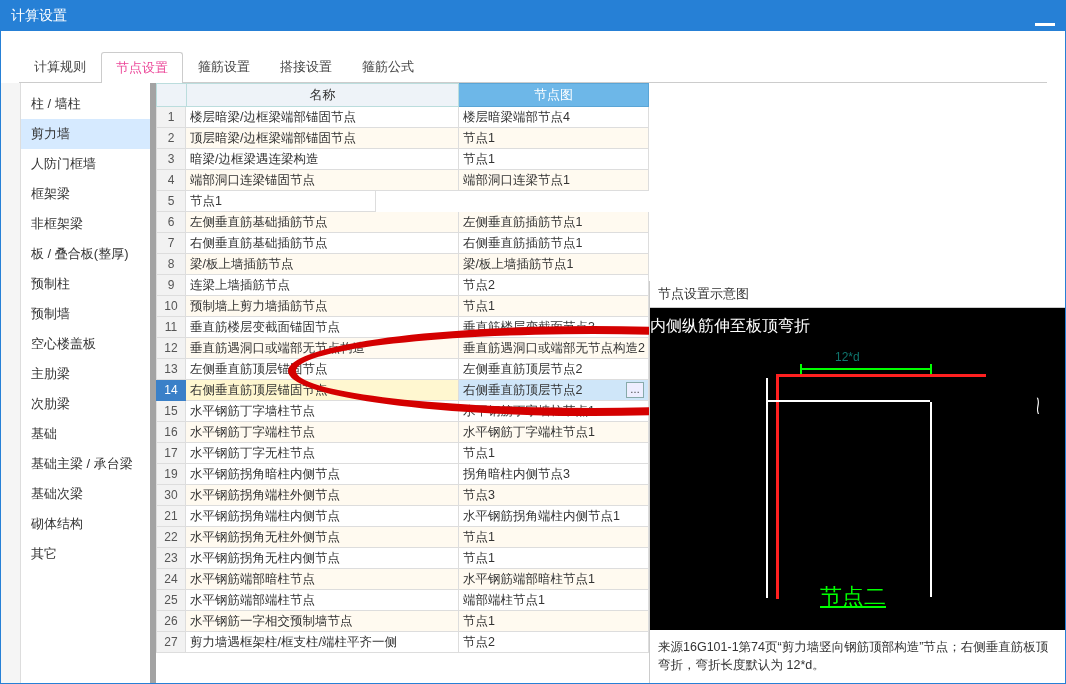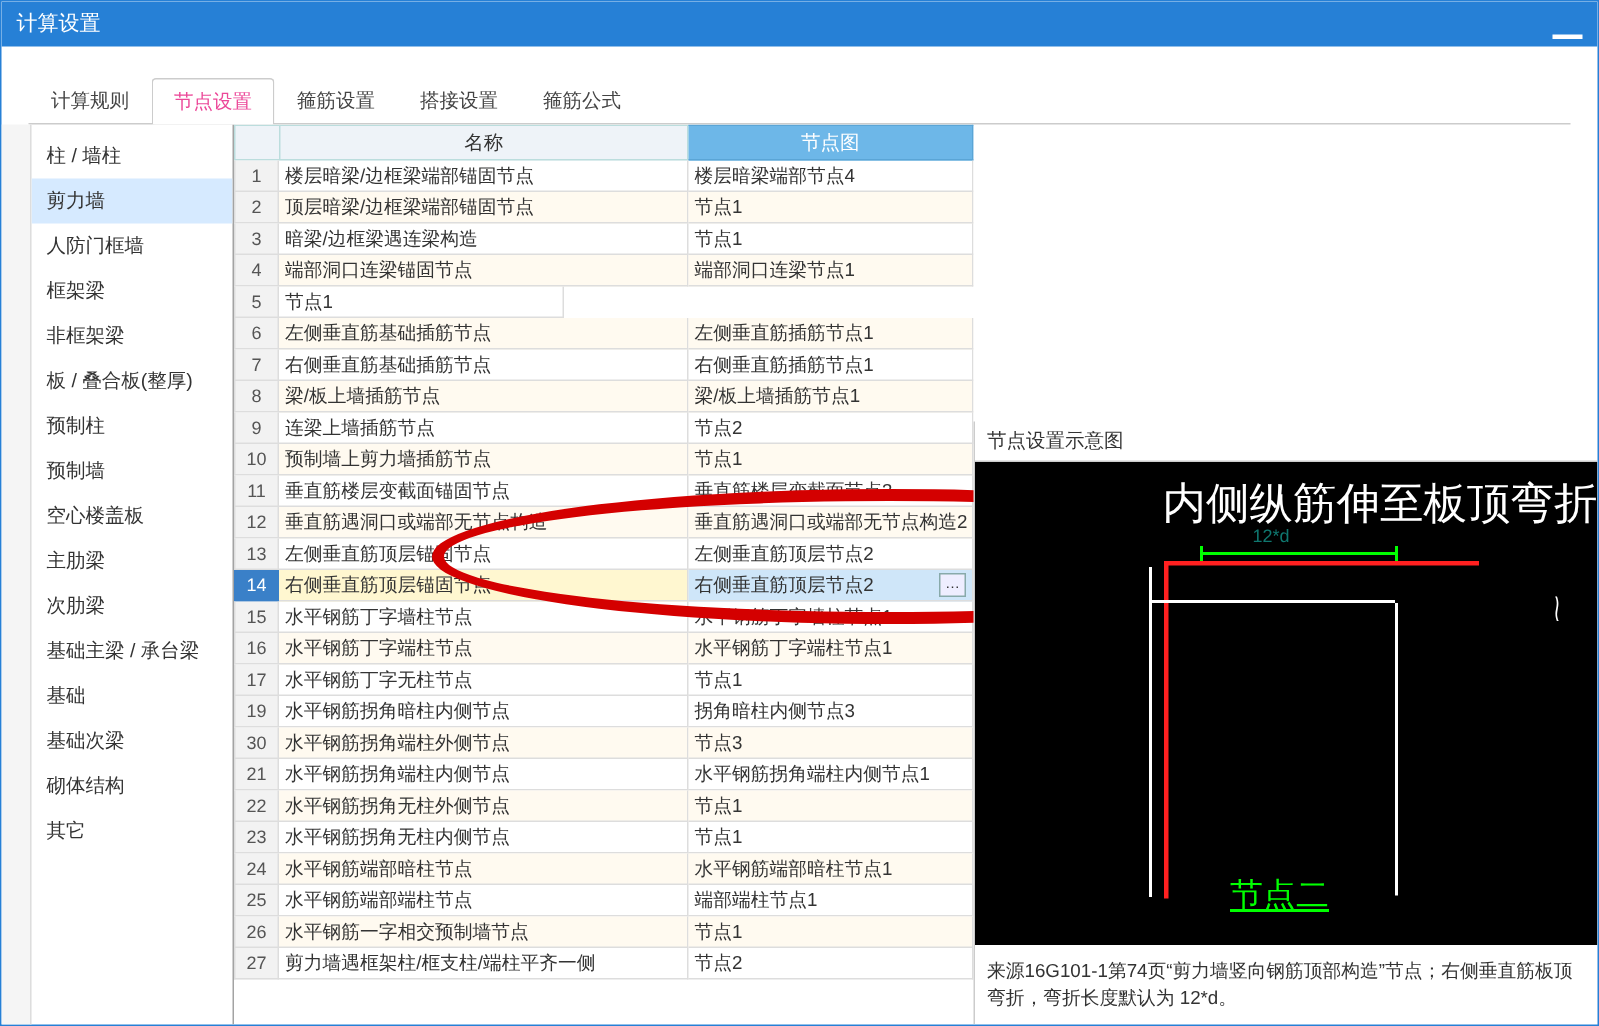--- a/index.html
+++ b/index.html
@@ -12,21 +12,21 @@
 
   .topspace { height: 20px; }
 
   .tabs { display: flex; border-bottom: 1px solid #ccc; margin: 0 18px; }
   .tab { padding: 6px 14px; border: 1px solid transparent; border-bottom: none; cursor: pointer; color: #444; }
   .tab.active { border-color: #ccc; background: #fff; color: #ec4899; border-top-left-radius: 3px; border-top-right-radius: 3px; position: relative; top: 1px; }
 
   .content { display: flex; height: calc(100% - 30px - 20px - 32px); }
   .leftcol { width: 20px; background: #f5f5f5; border-right: 1px solid #ddd; }
 
-  .sidebar { width: 135px; border-right: 1px solid #a3a3a3; padding-top: 6px; overflow: hidden; }
+  .sidebar { width: 135px; border-right: 6px solid #a3a3a3; padding-top: 6px; overflow: hidden; }
   .side-item { padding: 6px 10px; cursor: pointer; white-space: nowrap; }
   .side-item.active { background: #d6eaff; }
 
   .main { flex: 1; display: flex; position: relative; overflow: hidden; }
   .table-wrap { flex: 1; overflow: hidden; position: relative; }
 
   .headrow { display: flex; height: 24px; }
   .headrow .numcol { width: 30px; background: #eef3f8; border: 1px solid #bdd; border-right: none; }
   .headrow .namecol { flex: 1; background: #eef3f8; border: 1px solid #bdd; text-align: center; line-height: 22px; }
   .headrow .diagcol { width: 190px; background: #6db7e8; color: #fff; border: 1px solid #5aa5d6; border-left: none; text-align: center; line-height: 22px; }
@@ -40,21 +40,21 @@
   .row.sel .name { background: #fff7d0; }
   .row.sel .diag { background: #cfe6f9; }
   .row.alt .name, .row.alt .diag { background: #fffaf0; }
   .row.sel .diag .dots-btn { position: absolute; right: 4px; top: 2px; width: 18px; height: 16px; border: 1px solid #8aa; background: #eef; text-align: center; line-height: 13px; font-size: 10px; cursor: pointer; }
 
   .ellipse { position: absolute; left: 132px; top: 243px; width: 610px; height: 90px; border: 8px solid #d40000; border-radius: 50%; pointer-events: none; z-index: 20; }
 
   .preview { width: 416px; border-left: 1px solid #ccc; display: flex; flex-direction: column; margin-top: 198px; }
   .preview-title { padding: 4px 8px; border-bottom: 1px solid #ccc; font-size: 13px; }
   .canvas { flex: 1; background: #000; position: relative; overflow: hidden; height: 320px; }
-  .canvas .htxt { position: absolute; top: 8px; left: 0; right: 0; text-align: right; color: #fff; font-size: 29px; font-family: SimSun, serif; }
+  .canvas .htxt { position: absolute; top: 8px; left: 0; right: 0; text-align: left; color: #fff; font-size: 16px; font-family: SimSun, serif; }
   .canvas .dim { position: absolute; top: 42px; left: 185px; color: #0f766e; font-size: 12px; }
   .canvas .hbar { position: absolute; top: 66px; left: 126px; width: 210px; height: 3px; background: #ff2020; }
   .canvas .vbar { position: absolute; top: 66px; left: 126px; width: 3px; height: 225px; background: #ff2020; }
   .canvas .wline1 { position: absolute; top: 70px; left: 116px; width: 2px; height: 220px; background: #fff; }
   .canvas .wline2 { position: absolute; top: 94px; left: 280px; width: 2px; height: 195px; background: #fff; }
   .canvas .wline-h { position: absolute; top: 92px; left: 116px; width: 164px; height: 2px; background: #fff; }
   .canvas .brk { position: absolute; top: 82px; right: 22px; color: #fff; font-size: 26px; transform: scaleX(0.5); }
   .canvas .lbl { position: absolute; bottom: 18px; left: 170px; color: #00ff00; font-size: 22px; text-decoration: underline; }
   .note { padding: 8px; font-size: 12.5px; line-height: 1.5; color: #333; }
 
@@ -90,22 +90,22 @@
         <div class="side-item active">剪力墙</div>
         <div class="side-item">人防门框墙</div>
         <div class="side-item">框架梁</div>
         <div class="side-item">非框架梁</div>
         <div class="side-item">板 / 叠合板(整厚)</div>
         <div class="side-item">预制柱</div>
         <div class="side-item">预制墙</div>
         <div class="side-item">空心楼盖板</div>
         <div class="side-item">主肋梁</div>
         <div class="side-item">次肋梁</div>
+        <div class="side-item">基础</div>
         <div class="side-item">基础主梁 / 承台梁</div>
-        <div class="side-item">基础</div>
         <div class="side-item">基础次梁</div>
         <div class="side-item">砌体结构</div>
         <div class="side-item">其它</div>
       </div>
 
     <div class="main">
 
       <div class="table-wrap">
         <div class="headrow">
           <div class="numcol"></div>

